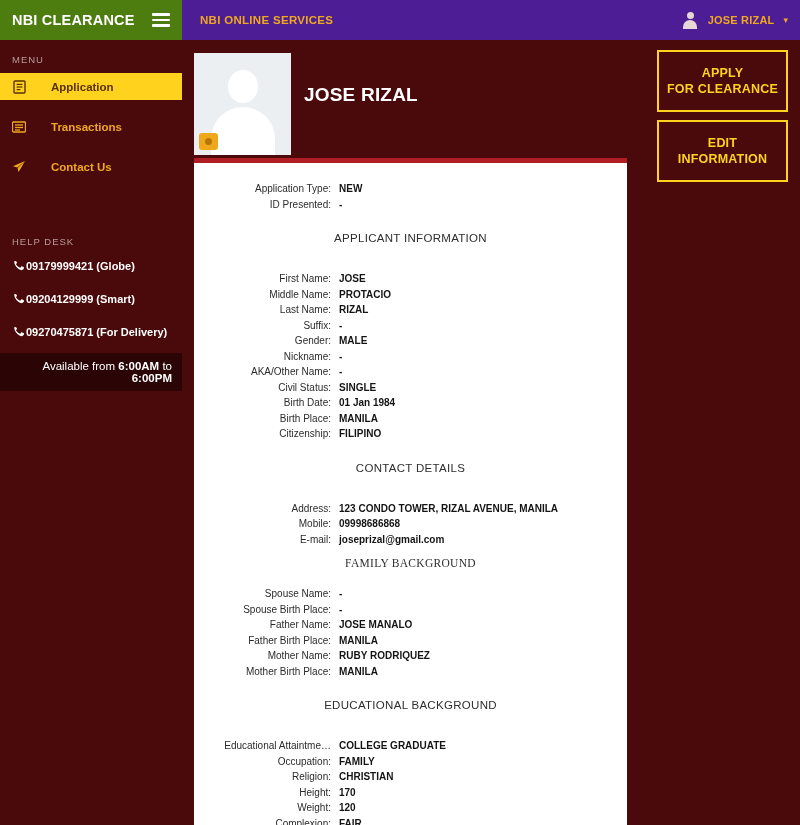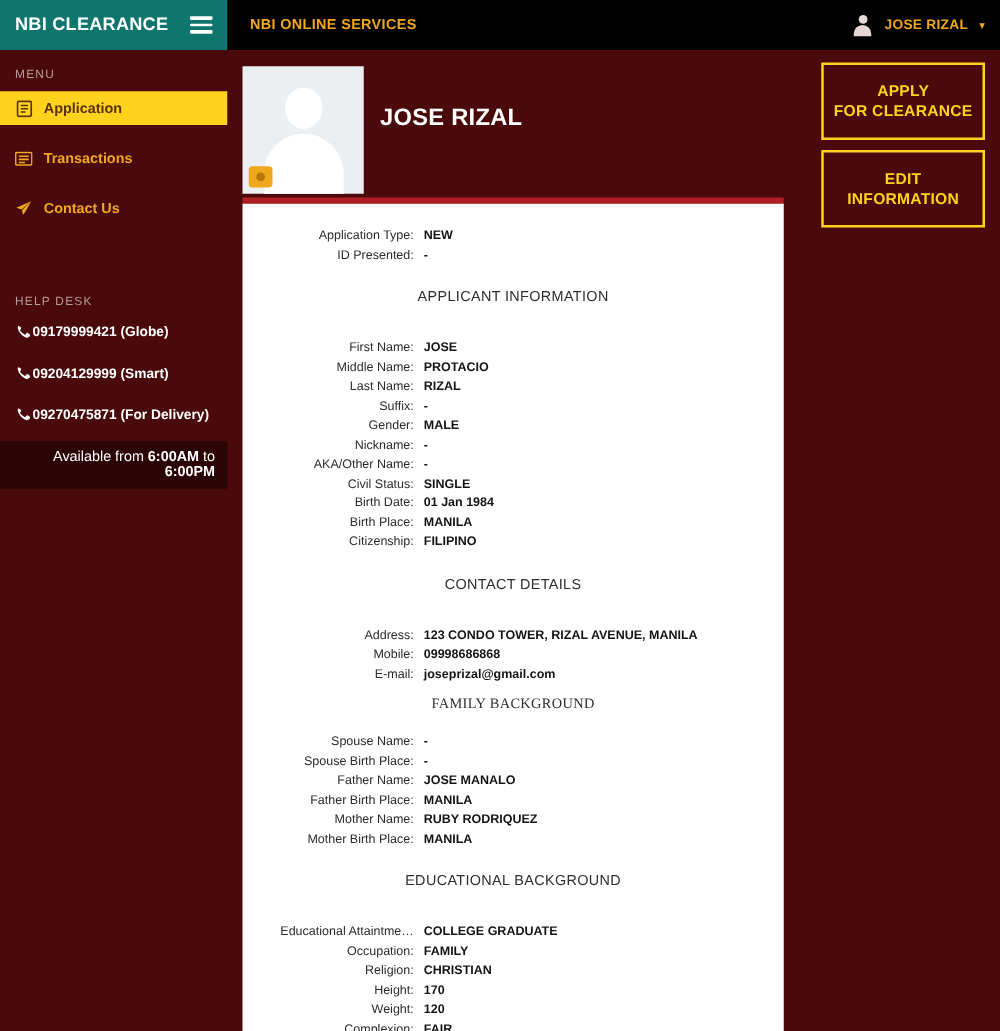--- a/index.html
+++ b/index.html
@@ -7,43 +7,43 @@
     width: 800px; height: 825px;
     font-family: "Liberation Sans", sans-serif;
     background: #3b0708;
     overflow: hidden;
   }
   .app { position: relative; width: 800px; height: 825px; background: #400808; }
 
   
   .topbar { position: absolute; top: 0; left: 0; width: 800px; height: 40px; display: flex; }
   .brand {
-    width: 182px; height: 40px; background: #0f766e;
+    width: 182px; height: 40px; background: #4d7c0f;
     display: flex; align-items: center; padding: 0 12px;
     justify-content: space-between;
   }
   .brand-title { color: #ffffff; font-size: 14.5px; font-weight: bold; letter-spacing: .2px; }
   .hamburger { display: flex; flex-direction: column; justify-content: center; gap: 3px; width: 18px; cursor: pointer; }
   .hamburger i { display: block; height: 2.5px; background: #ffffff; border-radius: 1px; }
   .topbar-right {
-    flex: 1; height: 40px; background: #000000;
+    flex: 1; height: 40px; background: #4c1d95;
     display: flex; align-items: center; justify-content: space-between; padding: 0 12px 0 18px;
   }
   .svc-label { color: #f0a81e; font-size: 11.5px; font-weight: bold; letter-spacing: .3px; }
   .user-area { display: flex; align-items: center; gap: 9px; }
   .user-avatar-ico { width: 17px; height: 17px; position: relative; display: block; }
   .user-avatar-ico::before { content: ""; position: absolute; left: 5px; top: 0; width: 7px; height: 7px; border-radius: 50%; background: #e8d7d7; }
   .user-avatar-ico::after { content: ""; position: absolute; left: 1.5px; top: 8.5px; width: 14px; height: 9px; border-radius: 7px 7px 0 0; background: #e8d7d7; }
   .user-name { color: #f0a81e; font-size: 11px; font-weight: bold; letter-spacing: .2px; }
   .caret-dn { color: #f0a81e; font-size: 9px; }
 
   
   .sidebar { position: absolute; top: 40px; left: 0; width: 182px; height: 785px; background: #4a0a0b; }
   .side-head { color: #b89b9b; font-size: 9.5px; letter-spacing: 1px; padding: 14px 0 8px 12px; }
-  .menu-item { display: flex; align-items: center; gap: 9px; height: 27px; padding: 0 12px; color: #f0a81e; font-size: 11.5px; font-weight: bold; cursor: pointer; }
+  .menu-item { display: flex; align-items: center; gap: 25px; height: 27px; padding: 0 12px; color: #f0a81e; font-size: 11.5px; font-weight: bold; cursor: pointer; }
   .menu-item.active { background: #ffd21e; color: #5a3205; }
   .menu-item .mi-ico { width: 14px; display: flex; justify-content: center; }
   .menu-item + .menu-item { margin-top: 13px; }
   .help-head { color: #b89b9b; font-size: 9.5px; letter-spacing: 1px; padding: 0 0 6px 12px; }
   .hd-row { display: flex; align-items: center; padding: 0 12px; height: 25px; color: #ffffff; font-size: 11px; font-weight: bold; }
   .hd-row + .hd-row { margin-top: 8px; }
   .hd-ico { width: 14px; display: flex; justify-content: center; color: #ffffff; }
   .avail-bar { margin-top: 9px; width: 182px; background: #2b0505; color: #ffffff; font-size: 11.5px; padding: 7px 10px; text-align: right; }
   .avail-bar b { font-weight: bold; }
 

